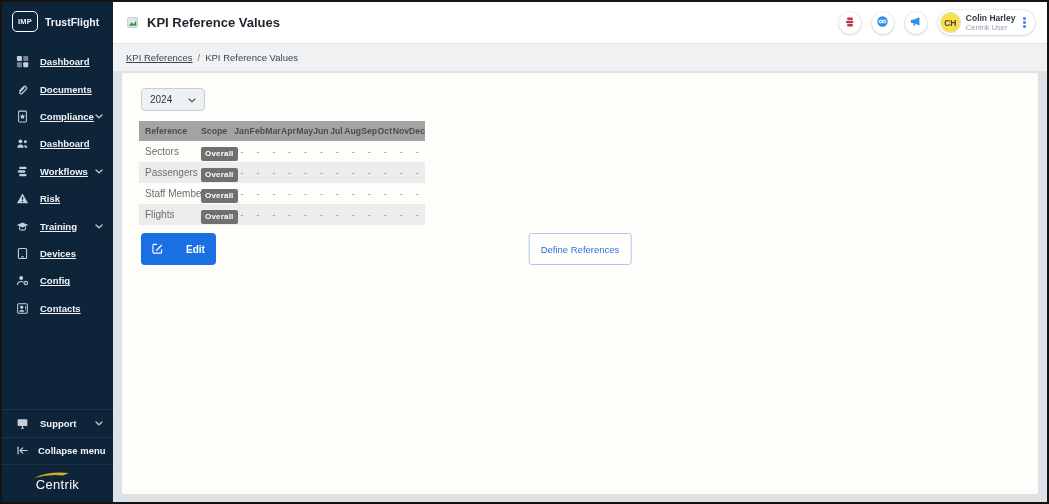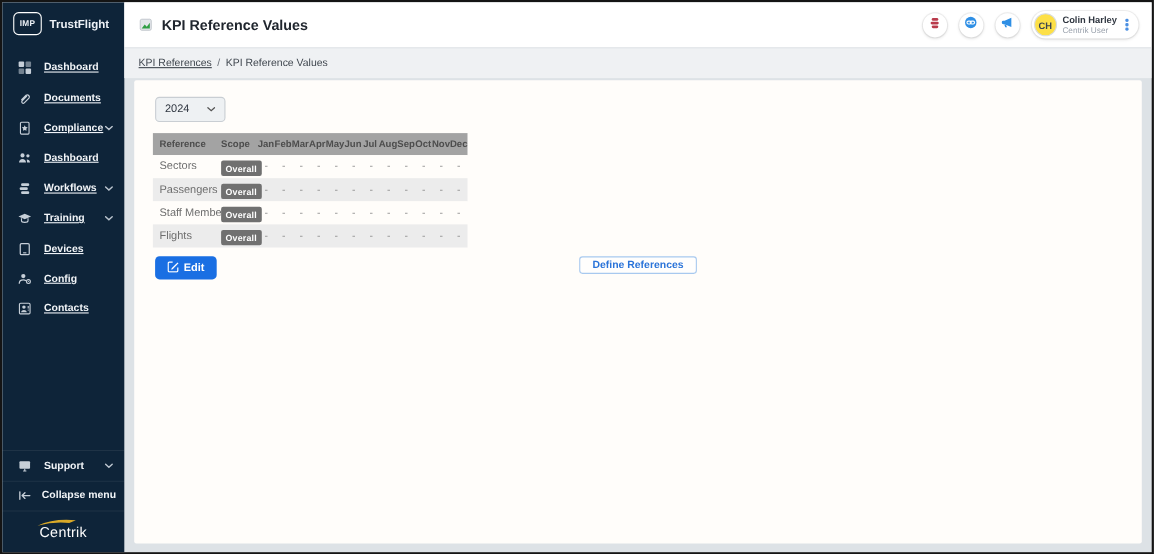--- a/index.html
+++ b/index.html
@@ -110,29 +110,29 @@
   .td.scope { text-align: left; }
   .badge {
     display: inline-block; background: #707070; color: #fff;
     font-size: 8px; font-weight: 700; border-radius: 2px; padding: 2.5px 4px;
     letter-spacing: .2px;
   }
   .td.val { font-size: 9.5px; color: #909090; }
 
   .actions-row { margin-top: 8px; height: 24px; position: relative; }
   .edit-btn {
-    position: absolute; left: 3px; top: 0; height: 21px;
-    display: inline-flex; align-items: center; gap: 4px;
+    position: absolute; left: 3px; top: 0; height: 32px;
+    display: inline-flex; align-items: center; gap: 23px;
     background: #1a6fe3; color: #fff; border: none; border-radius: 4px;
     padding: 0 11px; font-family: inherit; font-size: 10px; font-weight: 700; cursor: pointer;
   }
   .define-btn {
-    position: absolute; left: 50%; transform: translateX(-50%); top: 0; height: 16px;
+    position: absolute; left: 50%; transform: translateX(-50%); top: 0; height: 32px;
     background: #fffefd; border: 1px solid #a8c9ef; border-radius: 3px;
-    color: #2b74d9; font-family: inherit; font-size: 9.5px; font-weight: 700;
+    color: #2b74d9; font-family: inherit; font-size: 9.5px; font-weight: 400;
     padding: 0 11px; cursor: pointer;
   }
 </style>
 </head>
 <body>
 
 <div class="app">
 
   <aside class="sidebar">
     <div class="logo-row">
@@ -197,20 +197,30 @@
                 <rect x="3.4" y="9.6" width="8" height="2.6" rx="1.3"></rect>
               </g>
             </svg>
           </span>
           <span class="nav-label">Workflows</span>
           <span class="chev">
             <svg width="8" height="5" viewBox="0 0 8 5">
               <polyline points="1,1 4,3.8 7,1" fill="none" stroke="#dbe2ea" stroke-width="1.3" stroke-linecap="round"></polyline>
             </svg>
           </span>
+        </div>
+        <div class="nav-item">
+          <span class="nav-icon">
+            <svg width="13" height="13" viewBox="0 0 14 14">
+              <path d="M7 1.6 13 12.2H1Z" fill="#dbe2ea"></path>
+              <path d="M7 5.2v3.2" stroke="#0e2439" stroke-width="1.3"></path>
+              <circle cx="7" cy="10.2" r=".8" fill="#0e2439"></circle>
+            </svg>
+          </span>
+          <span class="nav-label">Risk</span>
         </div>
         <div class="nav-item">
           <span class="nav-icon">
             <svg width="13" height="13" viewBox="0 0 14 14">
               <path d="M7 2.6 13.2 5.3 7 8 .8 5.3Z" fill="#dbe2ea"></path>
               <path d="M3.8 6.9v2.4c0 .9 1.6 1.6 3.2 1.6s3.2-.7 3.2-1.6V6.9" fill="none" stroke="#dbe2ea" stroke-width="1.1"></path>
             </svg>
           </span>
           <span class="nav-label">Training</span>
           <span class="chev">

